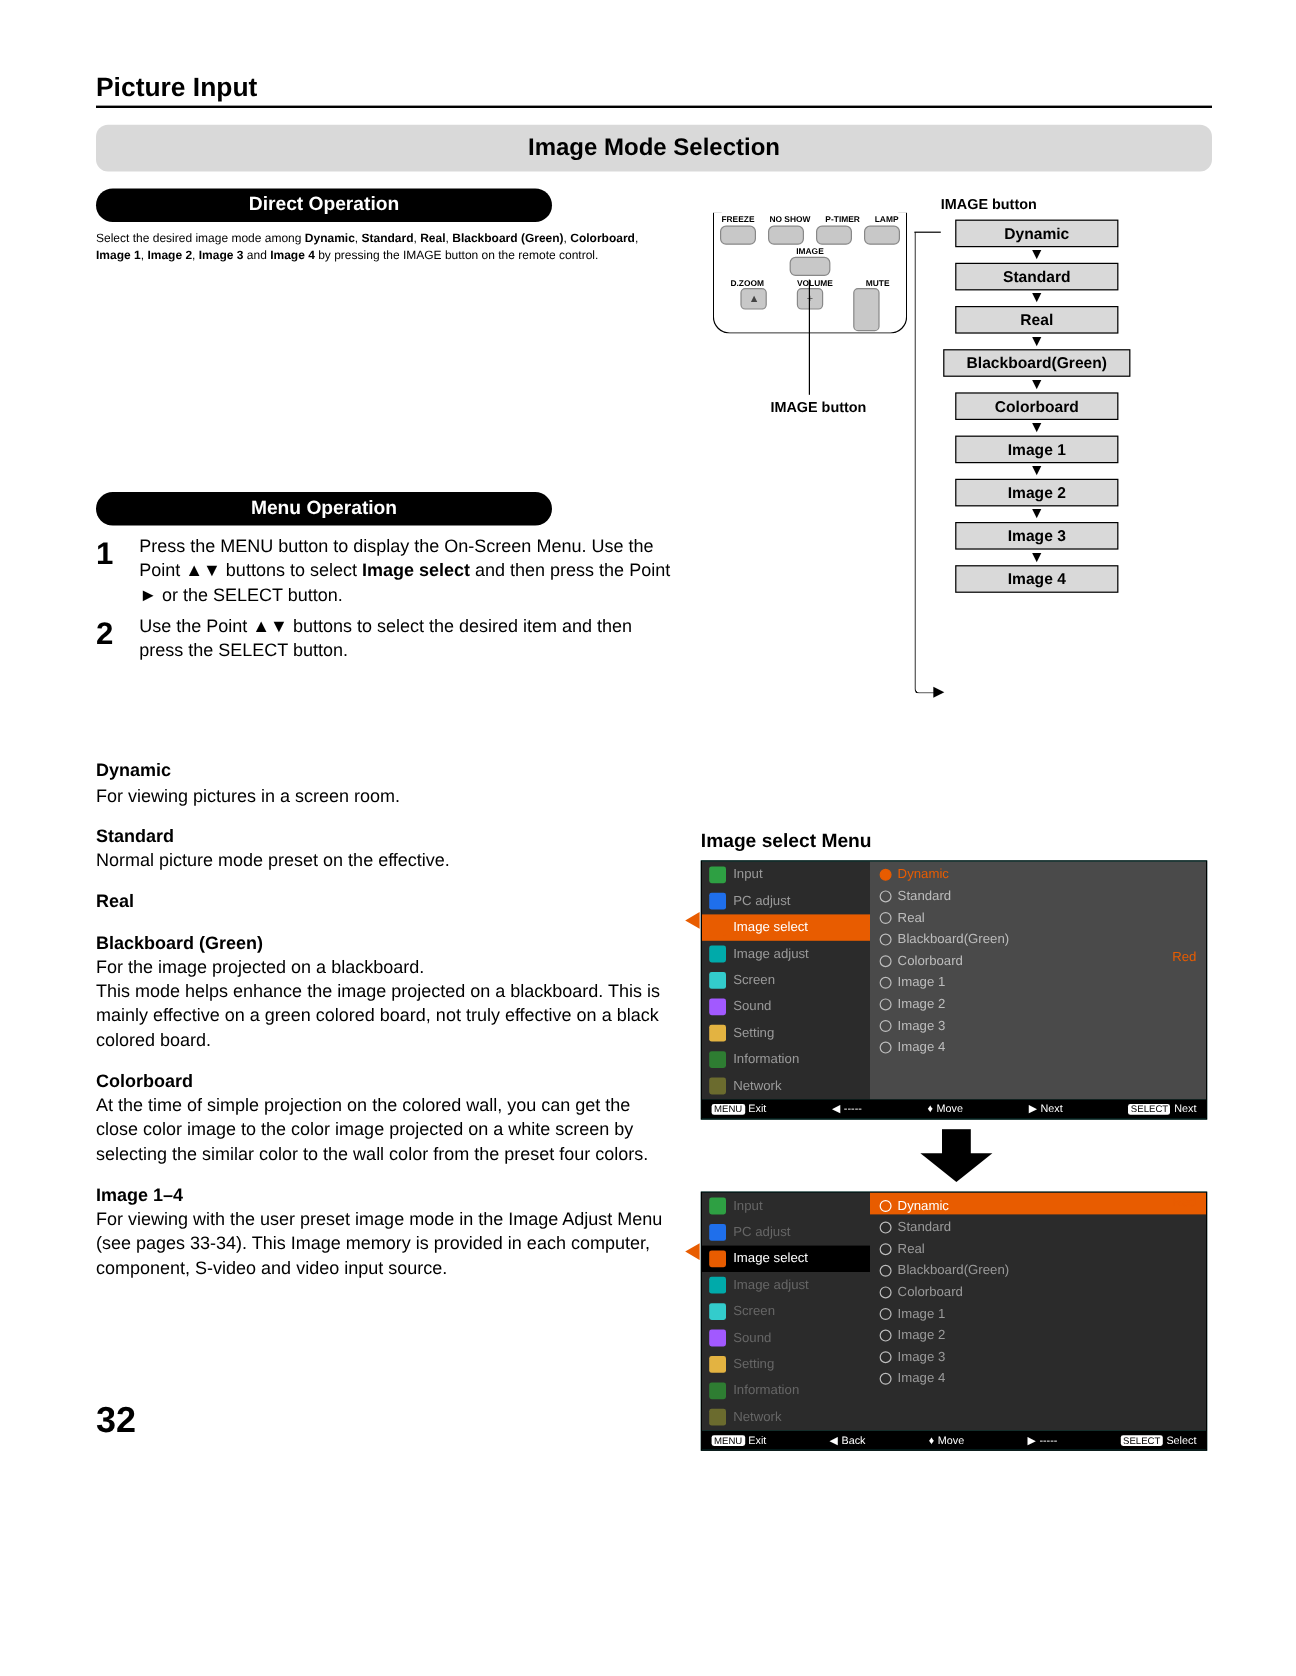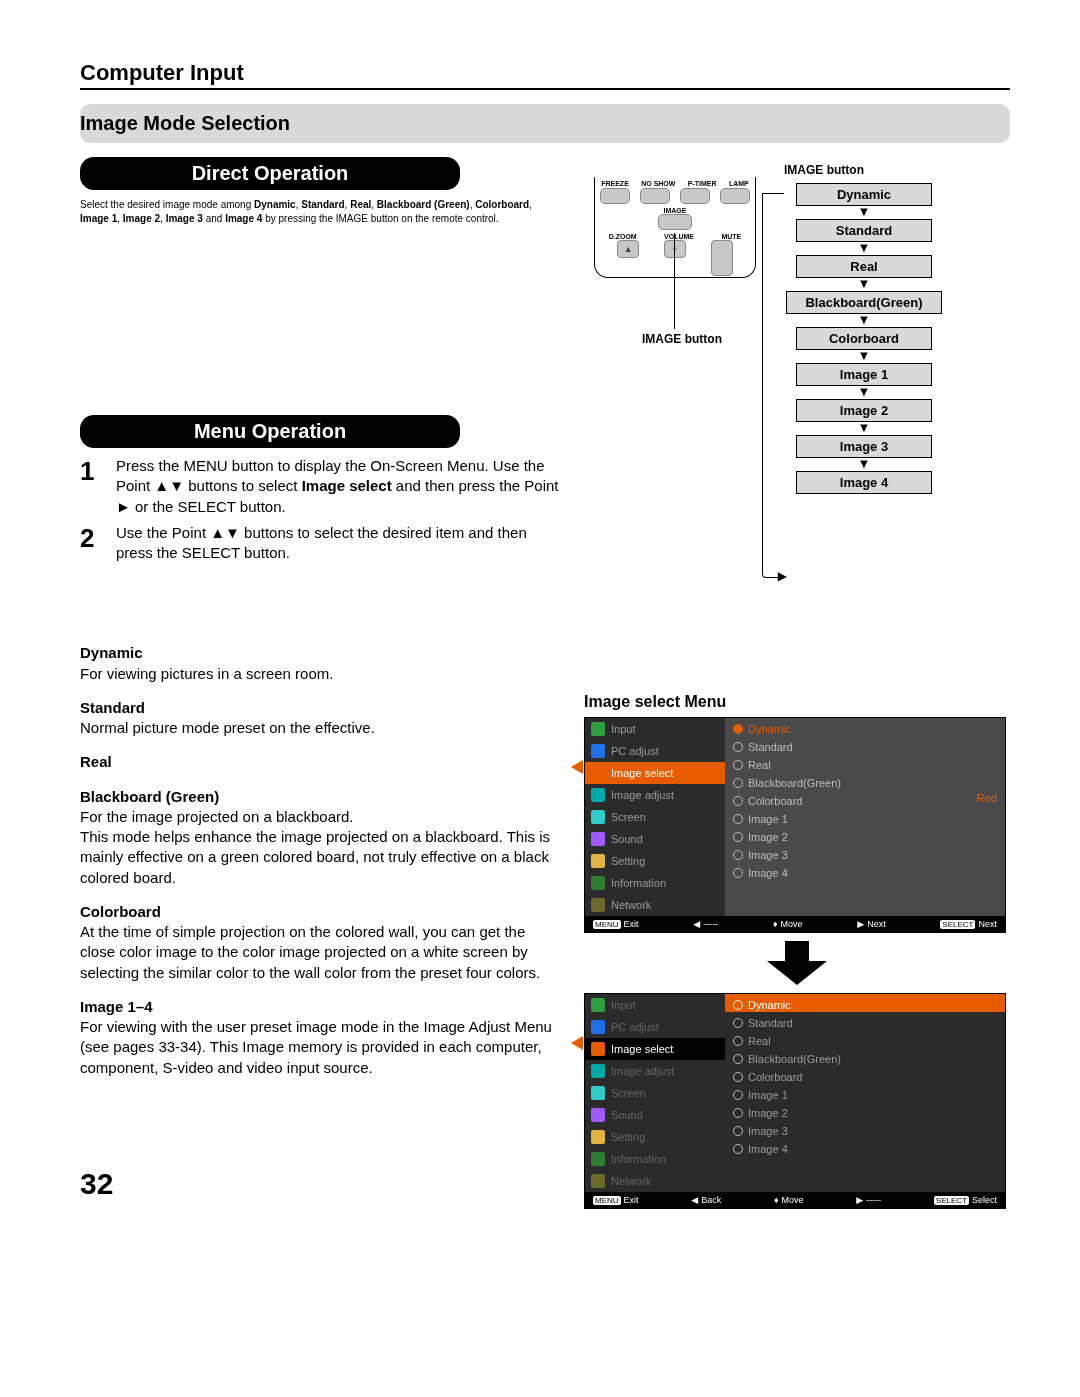--- a/index.html
+++ b/index.html
@@ -19,20 +19,21 @@
   }
   .section-title {
     font-size: 22px;
     font-weight: bold;
     border-bottom: 2px solid #000;
     padding-bottom: 2px;
     margin-bottom: 14px;
   }
   .banner {
     background: #d9d9d9;
+    text-align: center;
     font-size: 20px;
     font-weight: bold;
     padding: 8px 0;
     border-radius: 10px;
     margin-bottom: 14px;
   }
   .columns {
     display: flex;
     gap: 24px;
   }
@@ -40,21 +41,21 @@
     width: 480px;
   }
   .col-right {
     flex: 1;
     position: relative;
   }
   .pill {
     background: #000;
     color: #fff;
     font-weight: bold;
-    font-size: 20px;
+    font-size: 16px;
     text-align: center;
     padding: 5px 0;
     border-radius: 14px;
     width: 380px;
     margin-bottom: 8px;
   }
   .body-text {
     font-size: 10px;
     line-height: 1.35;
   }
@@ -289,21 +290,21 @@
     font-size: 30px;
     font-weight: bold;
   }
   .osd-wrap2{position:relative;}
   .dim{color:#666!important;}
 </style>
 </head>
 <body>
 
 <div class="page">
-  <div class="section-title">Computer Input</div>
+  <div class="section-title">Picture Input</div>
 
   <div class="banner">Image Mode Selection</div>
 
   <div class="columns">
     <div class="col-left">
       <div class="pill">Direct Operation</div>
       <div class="body-text">
         <span>Select the desired image mode among </span><b>Dynamic</b><span>, </span><b>Standard</b><span>, </span><b>Real</b><span>, </span><b>Blackboard (Green)</b><span>, </span><b>Colorboard</b><span>, </span><b>Image 1</b><span>, </span><b>Image 2</b><span>, </span><b>Image 3</b><span> and </span><b>Image 4</b><span> by pressing the IMAGE button on the remote control.</span>
       </div>
 

